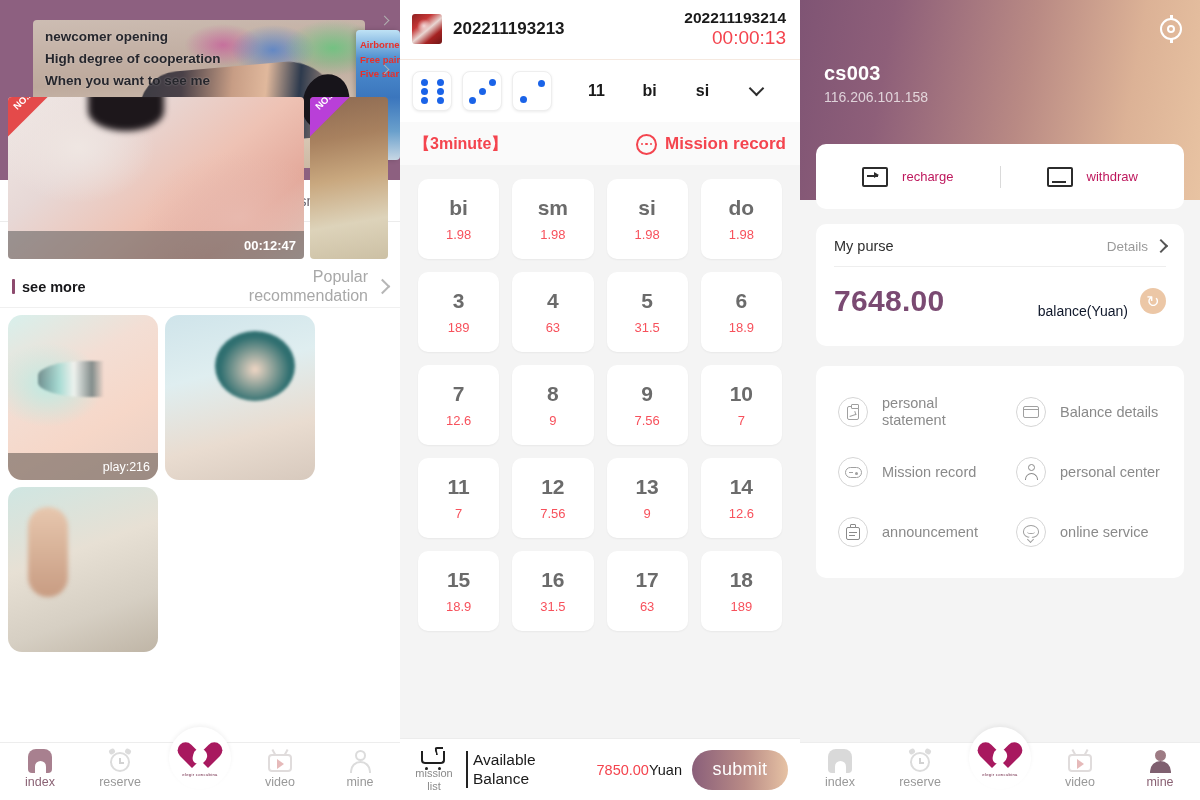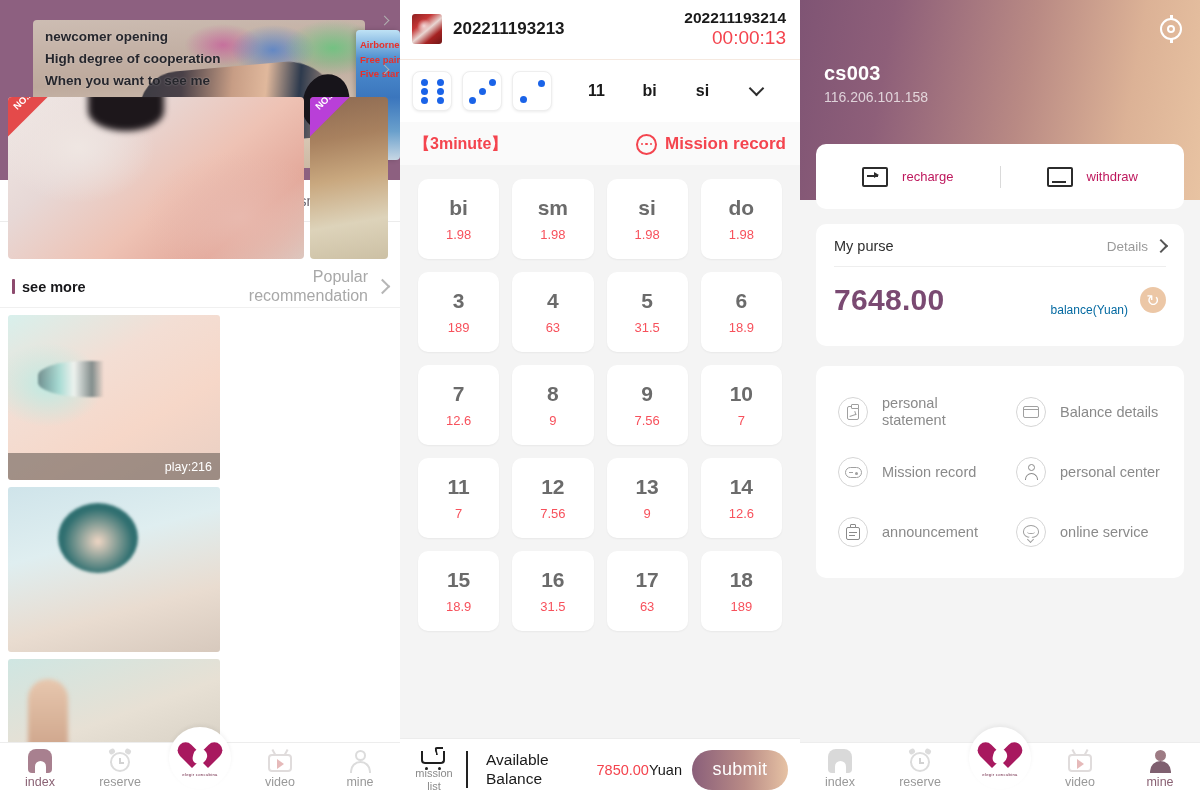--- a/index.html
+++ b/index.html
@@ -122,21 +122,21 @@
     white-space: nowrap;
   }
   .rank-dur {
     position: absolute; left: 0; right: 0; bottom: 0; height: 28px;
     background: rgba(90,90,90,.55); display: flex; align-items: center;
     justify-content: flex-end; padding-right: 8px;
     color: #fff; font-size: 13px; font-weight: bold;
   }
 
   .grid2 { display: flex; flex-wrap: wrap; gap: 7px; padding: 7px 8px 0 8px; background: #fff; }
-  .vcard { position: relative; width: 212px; height: 165px; border-radius: 3px; overflow: hidden; }
+  .vcard { position: relative; width: 150px; height: 165px; border-radius: 14px; overflow: hidden; }
   .vc1 { background:
       radial-gradient(ellipse 80px 60px at 40px 70px, #bfeae2, transparent 70%),
       linear-gradient(150deg, #d8f0ec 0%, #f3ded4 35%, #f6d7c8 65%, #e9cfc3 100%); }
   .vc1:after { content:""; position:absolute; left:30px; top:46px; width:120px; height:36px;
       background: linear-gradient(90deg,#2e4a50,#8fd3cc 18%,#fff 30%,#2e4a50 45%,transparent 55%);
       opacity:.55; filter: blur(1.2px); border-radius: 40%; }
   .vc2 { background:
       radial-gradient(ellipse 70px 60px at 120px 40px, #efd9cd, transparent 70%),
       linear-gradient(165deg, #bfe2ee 0%, #d6e9f0 28%, #e8d8b0 52%, #dcc68f 72%, #c9ae7c 100%); }
   .vc2:after { content:""; position:absolute; right:14px; top:6px; width:90px; height:80px;
@@ -279,21 +279,21 @@
   .cart-icon .basket { position: absolute; left: 0; top: 4px; width: 24px; height: 13px;
     border: 2px solid #1f1f1f; border-top: none; border-radius: 0 0 4px 4px; }
   .cart-icon .handle { position: absolute; left: 14px; top: 0; width: 9px; height: 8px;
     border-left: 2px solid #1f1f1f; border-top: 2px solid #1f1f1f; border-radius: 3px 0 0 0;
     transform: skewX(12deg); }
   .cart-icon .wheel { position: absolute; bottom: -3px; width: 3px; height: 3px;
     border-radius: 50%; background: #1f1f1f; }
   .cart-icon .wheel.a { left: 4px; } .cart-icon .wheel.b { left: 17px; }
   .cart-label { font-size: 11px; color: #8a8a8a; line-height: 1.1; text-align: center; }
   .avail {
-    border-left: 2px solid #222; padding-left: 18px; font-size: 15.5px; color: #1a1a1a;
+    border-left: 2px solid #222; padding-left: 5px; font-size: 15.5px; color: #1a1a1a;
     line-height: 1.22; flex: 0 0 auto;
   }
   .bal-amt { margin-left: auto; font-size: 14.5px; color: #1a1a1a; white-space: nowrap; }
   .bal-amt b { color: #f4444e; font-weight: normal; }
   .submit-btn {
     flex: 0 0 auto; width: 96px; height: 40px; border-radius: 20px; border: none;
     background: linear-gradient(90deg, #8a5f7a 0%, #b98b86 55%, #e6c2a4 100%);
     color: #fff; font-size: 18px; font-family: "Liberation Sans", sans-serif;
     letter-spacing: .3px;
   }
@@ -338,21 +338,21 @@
 
   #rw-purse { top: 224px; height: 122px; padding: 14px 18px; }
   .purse-top { display: flex; align-items: center; padding-bottom: 12px; }
   .purse-lbl { font-size: 14.5px; color: #2e2e2e; }
   .purse-det { margin-left: auto; display: flex; align-items: center; gap: 8px;
     font-size: 13.5px; color: #9a9a9a; }
   .chev-thick { width: 10px; height: 10px; border-right: 2.4px solid #555;
     border-bottom: 2.4px solid #555; transform: rotate(-45deg); }
   .purse-bot { display: flex; align-items: center; border-top: 1px solid #eeeeee; padding-top: 16px; }
   .purse-amt { font-size: 30px; font-weight: bold; color: #7a4a72; letter-spacing: .3px; }
-  .purse-unit { margin-left: auto; font-size: 12px; color: #0369a1; margin-top: 20px; }
+  .purse-unit { margin-left: auto; font-size: 14px; color: #0f172a; margin-top: 20px; }
   .refresh-btn { width: 26px; height: 26px; border-radius: 50%; background: #ecc7a6;
     margin-left: 12px; position: relative; }
   .refresh-btn:before {
     content: "\21BB"; position: absolute; inset: 0; display: flex; align-items: center;
     justify-content: center; color: #fff; font-size: 16px;
   }
 
   #rw-menu { top: 366px; height: 212px; padding: 18px 6px; display: grid;
     grid-template-columns: 1fr 1fr; align-content: space-between; }
   .menu-item { display: flex; align-items: center; gap: 14px; padding: 0 16px; height: 56px; }
@@ -445,20 +445,21 @@
         <span class="chev"></span>
       </span>
     </div>
 
     <div class="rank-row">
       <div class="rank-card big">
         <div class="rank-hairblob"></div>
         <div class="rank-badge" style="--bc:#e44a4a">
           <span>NO.1</span>
         </div>
+        <div class="rank-dur">00:12:47</div>
       </div>
       <div class="rank-card small">
         <div class="rank-badge" style="--bc:#b93fd8">
           <span>NO.2</span>
         </div>
       </div>
     </div>
 
     <div class="sec-head spaced">
       <span class="sec-bar"></span>

